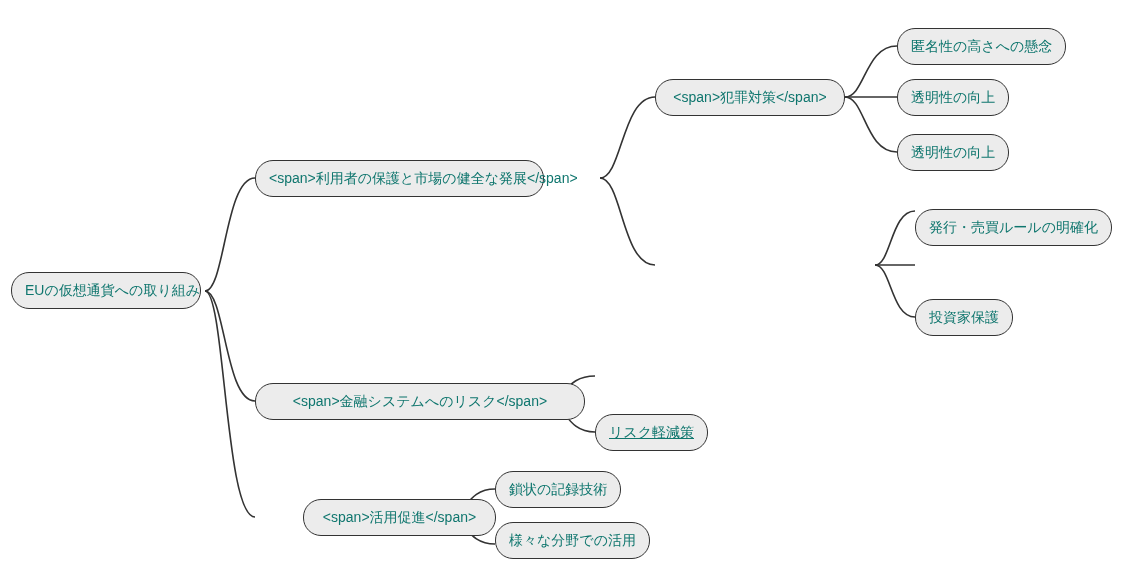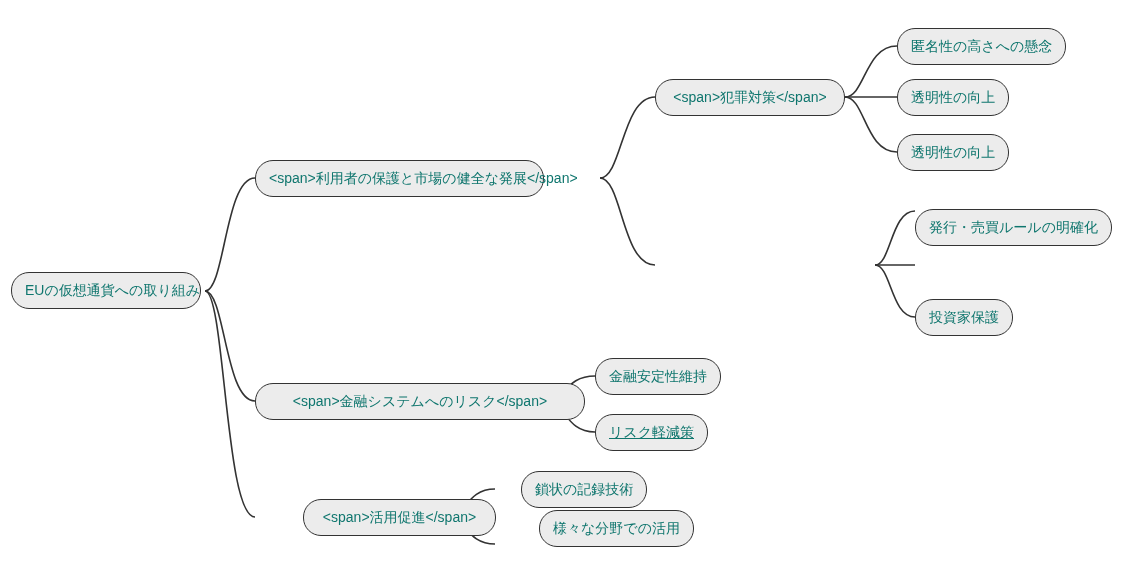--- a/index.html
+++ b/index.html
@@ -79,19 +79,18 @@
 
   <div class="node" style="left:655px; top:79px; width:190px;">&lt;span&gt;犯罪対策&lt;/span&gt;</div>
 
   <div class="node" style="left:897px; top:28px;">匿名性の高さへの懸念</div>
   <div class="node" style="left:897px; top:79px;">透明性の向上</div>
   <div class="node" style="left:897px; top:134px;">透明性の向上</div>
 
   <div class="node" style="left:915px; top:193px;margin-top:16px;">発行・売買ルールの明確化</div>
   <div class="node" style="left:915px; top:299px;">投資家保護</div>
 
-  <div class="node" style="left:595px; top:358px;">金融安定性維持</div>
   <div class="node" style="left:595px; top:414px;text-decoration:underline;">リスク軽減策</div>
 
-  <div class="node" style="left:521px; top:471px;">鎖状の記録技術</div>
-  <div class="node" style="left:495px; top:510px;margin-left:44px;">様々な分野での活用</div>
+  <div class="node" style="left:495px; top:471px;">鎖状の記録技術</div>
+  <div class="node" style="left:495px; top:522px;">様々な分野での活用</div>
 
 </div>
 
 </body></html>

